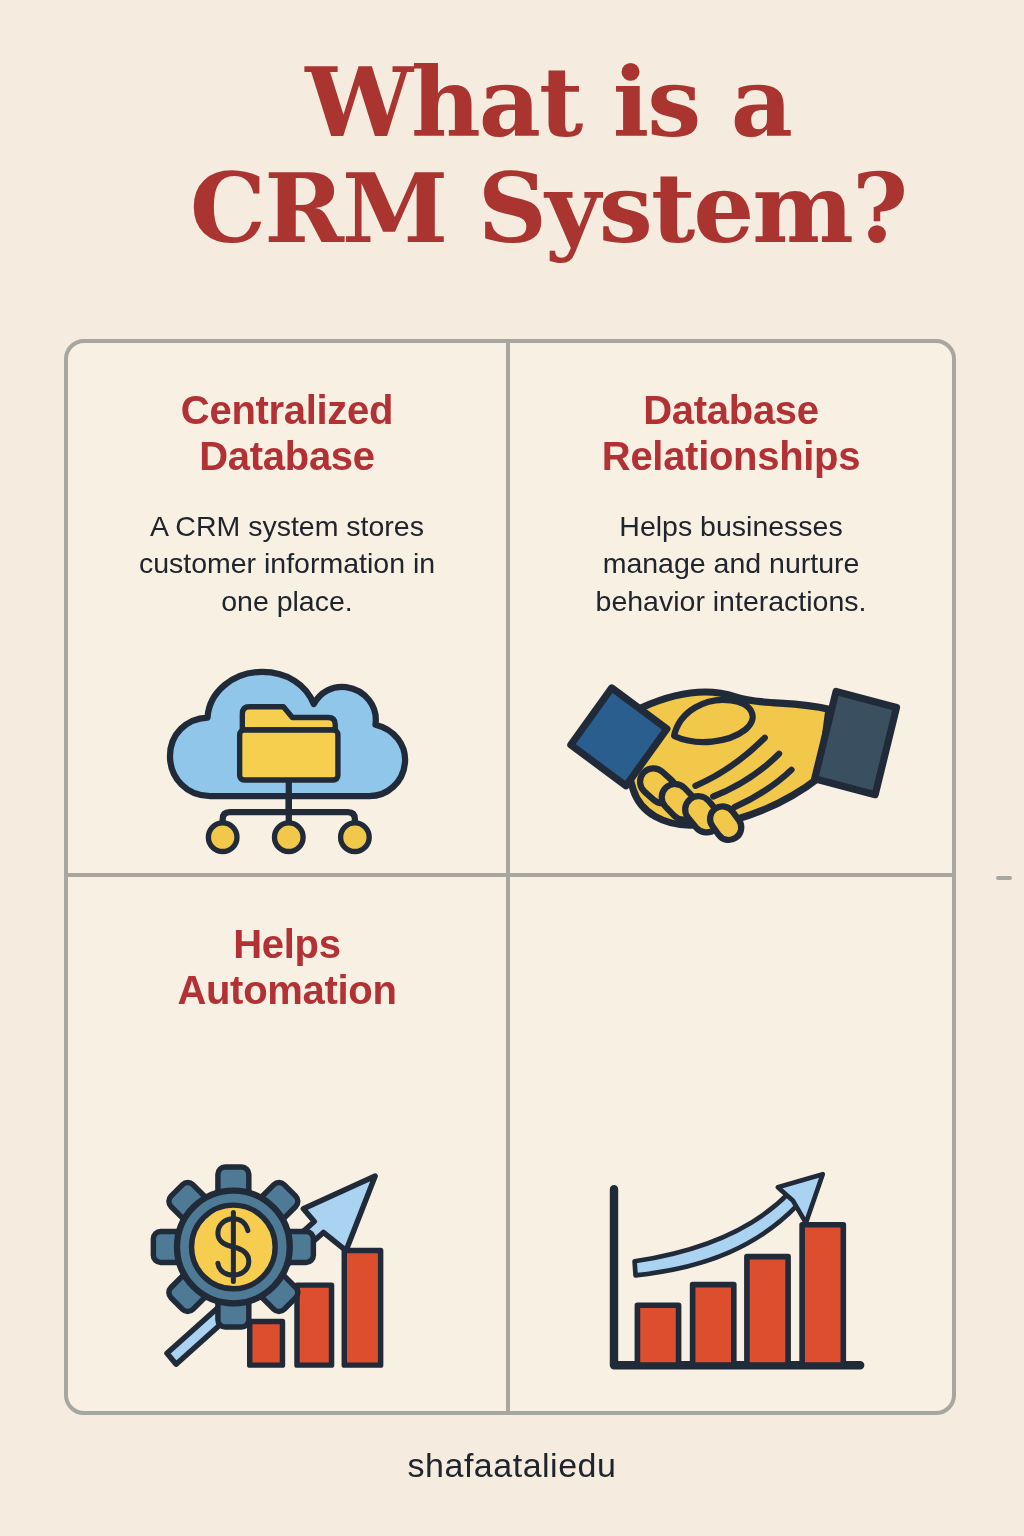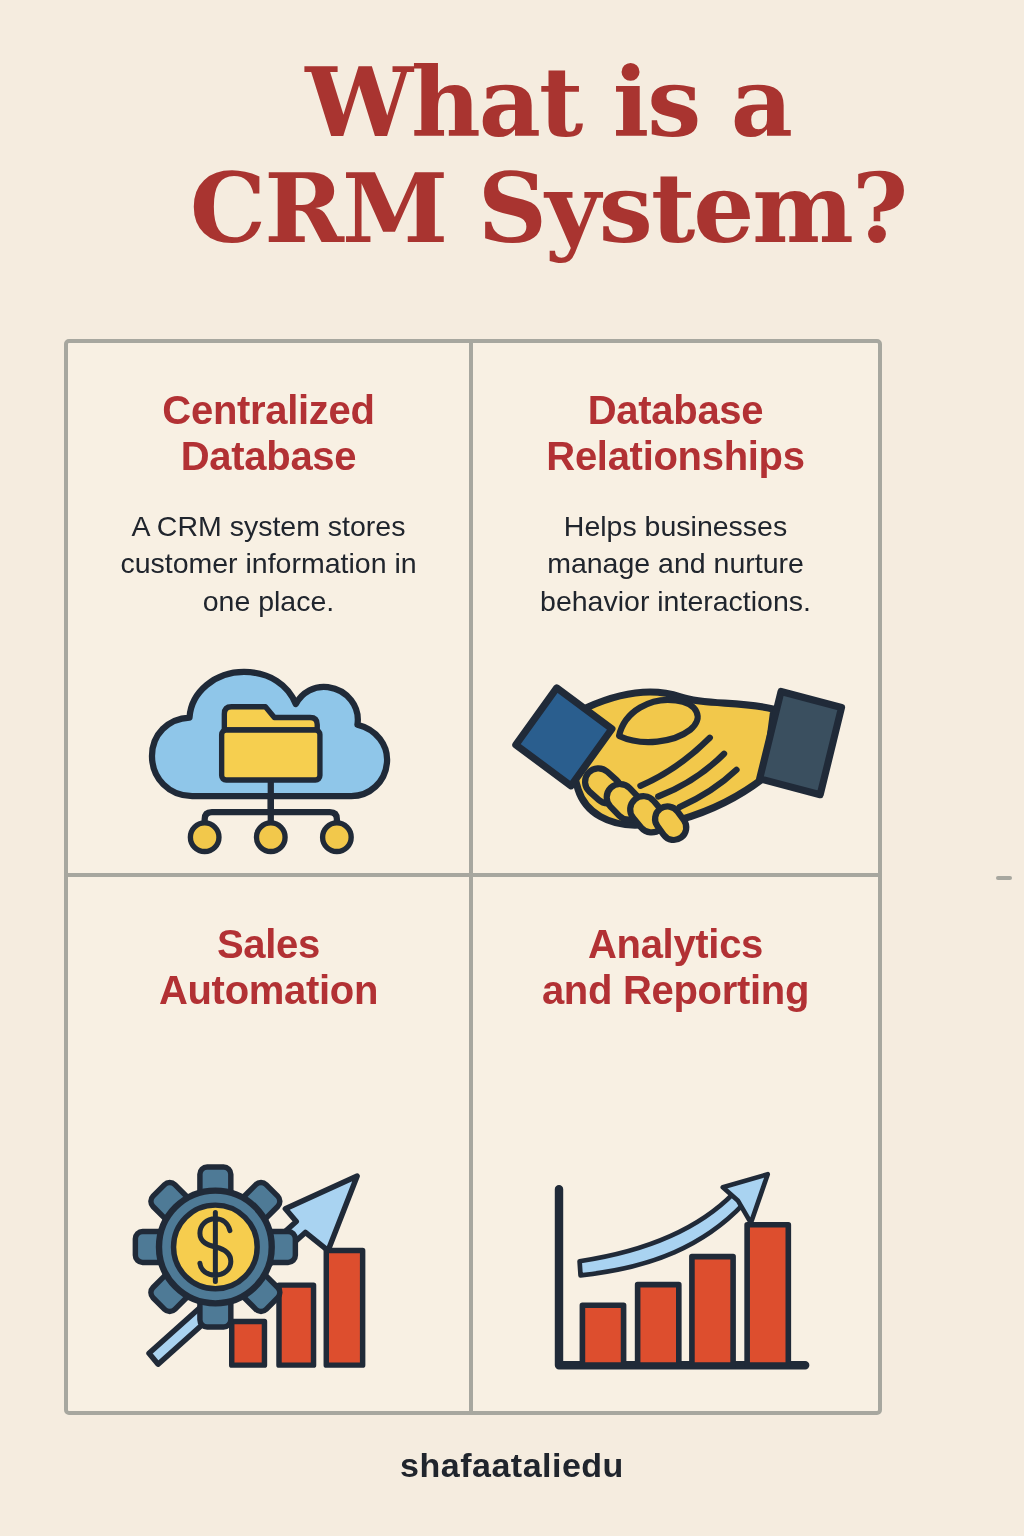--- a/index.html
+++ b/index.html
@@ -24,22 +24,22 @@
     position:relative;width:1024px;height:1536px;background:var(--bg);
     font-family:"Liberation Sans",sans-serif;overflow:hidden;
   }
   .title{
     position:absolute;top:50px;left:0;width:100%;margin:0;
     text-align:center;font-family:"DejaVu Serif",serif;font-weight:700;
     font-size:96px;line-height:1.1;letter-spacing:-2px;
     color:var(--title-red);white-space:pre-line;padding-left:36px;
   }
   .grid{
-    position:absolute;left:64px;top:339px;width:818px;height:1076px;
-    box-sizing:border-box;border:4px solid var(--border);border-radius:5px;
+    position:absolute;left:64px;top:339px;width:892px;height:1076px;
+    box-sizing:border-box;border:4px solid var(--border);border-radius:20px;
     background:var(--card-bg);
     display:grid;grid-template-columns:1fr 1fr;grid-template-rows:1fr 1fr;
   }
   .cell{
     display:flex;flex-direction:column;align-items:center;
     padding-top:44px;box-sizing:border-box;
   }
   .cell.br{border-right:4px solid var(--border);}
   .cell.bb{border-bottom:4px solid var(--border);}
   .cell h2{
@@ -47,21 +47,21 @@
     color:var(--heading-red);text-align:center;white-space:pre-line;
     letter-spacing:-0.3px;
   }
   .cell p{
     margin:28px 18px 0;font-size:28.5px;line-height:1.32;
     color:var(--body-text);text-align:center;white-space:pre-line;
   }
   .icon-wrap{margin-top:auto;margin-bottom:14px;line-height:0;}
   .footer{
     position:absolute;top:1446px;left:0;width:100%;text-align:center;
-    font-size:34px;font-weight:700;color:var(--body-text);letter-spacing:0.5px;
+    font-size:34px;font-weight:400;color:var(--body-text);letter-spacing:0.5px;
   }
   .edge-mark{
     position:absolute;left:996px;top:876px;width:16px;height:4px;
     background:var(--border);border-radius:2px;
   }
 </style>
 </head>
 <body>
 
 <div class="canvas">
@@ -127,21 +127,21 @@
             <path d="M136,102 C142,74 172,58 200,62 C224,65 232,82 216,95 C198,109 162,114 136,102 Z" fill="#f2c84b" stroke-width="7"></path>
 
             <polygon points="20,112 66,48 128,94 82,158" fill="#2a5e8e" stroke-width="8"></polygon>
             <polygon points="318,52 386,70 362,168 294,150" fill="#3a4f5f" stroke-width="8"></polygon>
           </g>
         </svg>
       </div>
     </section>
 
     <section class="cell br">
-      <h2>Sales
+      <h2>Helps
 Automation</h2>
       <div class="icon-wrap">
         <svg width="300" height="241" viewBox="0 0 330 265">
           <g stroke="#202a38" stroke-linejoin="round" stroke-linecap="round">
 
             <polygon points="33,217 195,72 183,58 262,22 230,104 205,84 43,229" fill="#a9d3f1" stroke-width="6"></polygon>
 
             <g fill="#dd4e2e" stroke-width="6">
               <rect x="124" y="182" width="36" height="48"></rect>
               <rect x="176" y="142" width="38" height="88"></rect>
@@ -163,22 +163,20 @@
               <circle r="46" fill="#f6cd4e" stroke-width="6"></circle>
               <path d="M0,-38 V38 M16,-18 C14,-26 8,-31 0,-31 C-10,-31 -17,-24 -17,-15 C-17,-5 -8,-2 0,0
                        C9,2 17,6 17,16 C17,25 9,31 0,31 C-9,31 -16,26 -17,18" fill="none" stroke-width="5.5"></path>
             </g>
           </g>
         </svg>
       </div>
     </section>
 
     <section class="cell">
-      <h2>Analytics
-and Reporting</h2>
       <div class="icon-wrap">
         <svg width="300" height="234" viewBox="0 0 320 250">
           <g stroke="#202a38" stroke-linejoin="round" stroke-linecap="round">
 
             <path d="M35,28 L35,216 L298,216" fill="none" stroke-width="9"></path>
 
             <g fill="#dd4e2e" stroke-width="6">
               <rect x="60" y="152" width="44" height="64"></rect>
               <rect x="119" y="130" width="44" height="86"></rect>
               <rect x="177" y="100" width="44" height="116"></rect>

